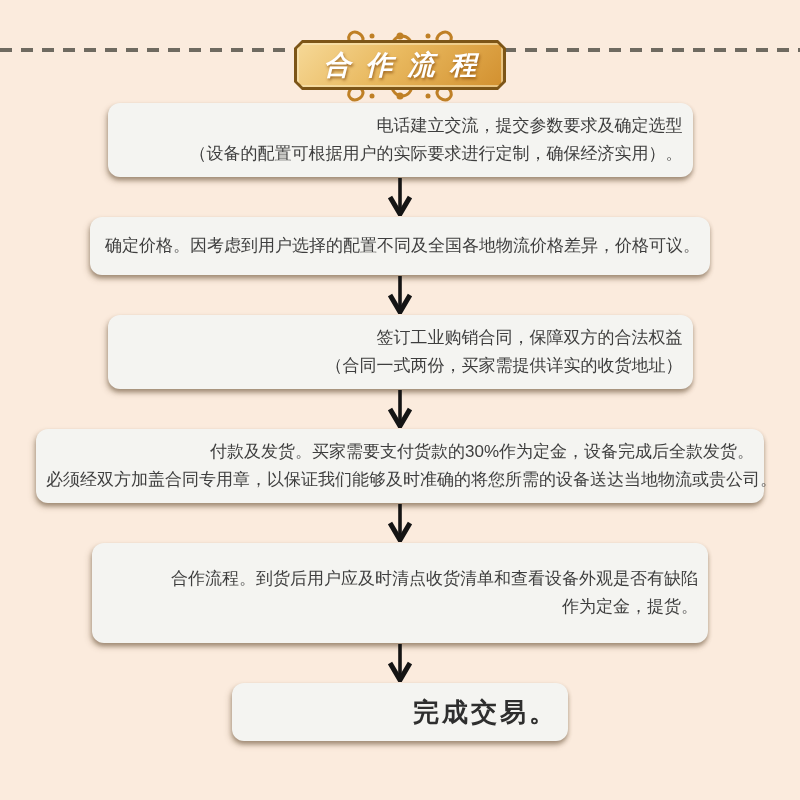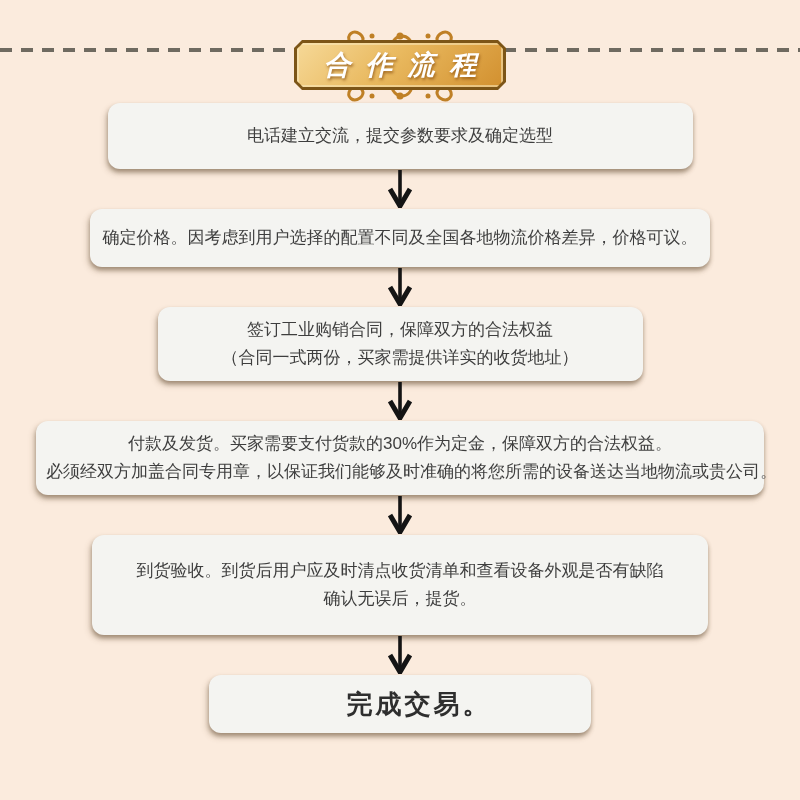--- a/index.html
+++ b/index.html
@@ -51,30 +51,30 @@
     margin-top:13px;
     display:flex;flex-direction:column;align-items:center;
   }
   .step-box{
     background:var(--box-background);
     border-radius:12px;
     box-shadow:0 3px 4px rgba(95,70,45,.45), -2px 4px 6px rgba(95,70,45,.25);
     color:var(--box-text);
     font-size:17px;line-height:28px;
     display:flex;flex-direction:column;justify-content:center;
-    text-align:center;
+    text-align:right;
     padding:9px 10px;
   }
   .step-box .line{white-space:nowrap;}
   .w1{width:585px;min-height:66px;}
   .w2{width:620px;min-height:58px;}
-  .w3{width:485px;min-height:66px;}
+  .w3{width:585px;min-height:66px;}
   .w4{width:728px;min-height:70px;}
   .w5{width:616px;min-height:100px;}
-  .w6{width:382px;min-height:58px;padding-left:48px;}
+  .w6{width:336px;min-height:58px;padding-left:48px;}
   .final .line{
     font-size:26px;font-weight:bold;letter-spacing:3px;color:#2e2e2e;
   }
   .arrow-cell{height:40px;display:flex;align-items:center;justify-content:center;padding:2px 0;}
   .arrow-cell svg{display:block;}
 </style>
 </head>
 <body>
 
 <div class="page">
@@ -110,20 +110,21 @@
       <div class="plaque-inner">
         <span class="banner-title">合作流程</span>
       </div>
     </div>
   </div>
 
   <div class="flow">
 
     <div class="step-box w1">
       <div class="line">电话建立交流，提交参数要求及确定选型</div>
+      <div class="line">（设备的配置可根据用户的实际要求进行定制，确保经济实用）。</div>
     </div>
 
     <div class="arrow-cell">
       <svg width="24" height="38" viewBox="0 0 24 38">
         <rect x="10.2" y="0" width="3.6" height="31" fill="#141414"></rect>
         <path d="M2 19 L12 36 L22 19" fill="none" stroke="#141414" stroke-width="5" stroke-linecap="butt"></path>
       </svg>
     </div>
 
     <div class="step-box w2">
@@ -143,34 +144,34 @@
     </div>
 
     <div class="arrow-cell">
       <svg width="24" height="38" viewBox="0 0 24 38">
         <rect x="10.2" y="0" width="3.6" height="31" fill="#141414"></rect>
         <path d="M2 19 L12 36 L22 19" fill="none" stroke="#141414" stroke-width="5" stroke-linecap="butt"></path>
       </svg>
     </div>
 
     <div class="step-box w4">
-      <div class="line">付款及发货。买家需要支付货款的30%作为定金，保障双方的合法权益。</div>
+      <div class="line">付款及发货。买家需要支付货款的30%作为定金，设备完成后全款发货。</div>
       <div class="line">必须经双方加盖合同专用章，以保证我们能够及时准确的将您所需的设备送达当地物流或贵公司。</div>
     </div>
 
     <div class="arrow-cell">
       <svg width="24" height="38" viewBox="0 0 24 38">
         <rect x="10.2" y="0" width="3.6" height="31" fill="#141414"></rect>
         <path d="M2 19 L12 36 L22 19" fill="none" stroke="#141414" stroke-width="5" stroke-linecap="butt"></path>
       </svg>
     </div>
 
     <div class="step-box w5">
-      <div class="line">到货验收。到货后用户应及时清点收货清单和查看设备外观是否有缺陷</div>
-      <div class="line">确认无误后，提货。</div>
+      <div class="line">合作流程。到货后用户应及时清点收货清单和查看设备外观是否有缺陷</div>
+      <div class="line">作为定金，提货。</div>
     </div>
 
     <div class="arrow-cell">
       <svg width="24" height="38" viewBox="0 0 24 38">
         <rect x="10.2" y="0" width="3.6" height="31" fill="#141414"></rect>
         <path d="M2 19 L12 36 L22 19" fill="none" stroke="#141414" stroke-width="5" stroke-linecap="butt"></path>
       </svg>
     </div>
 
     <div class="step-box w6 final">

